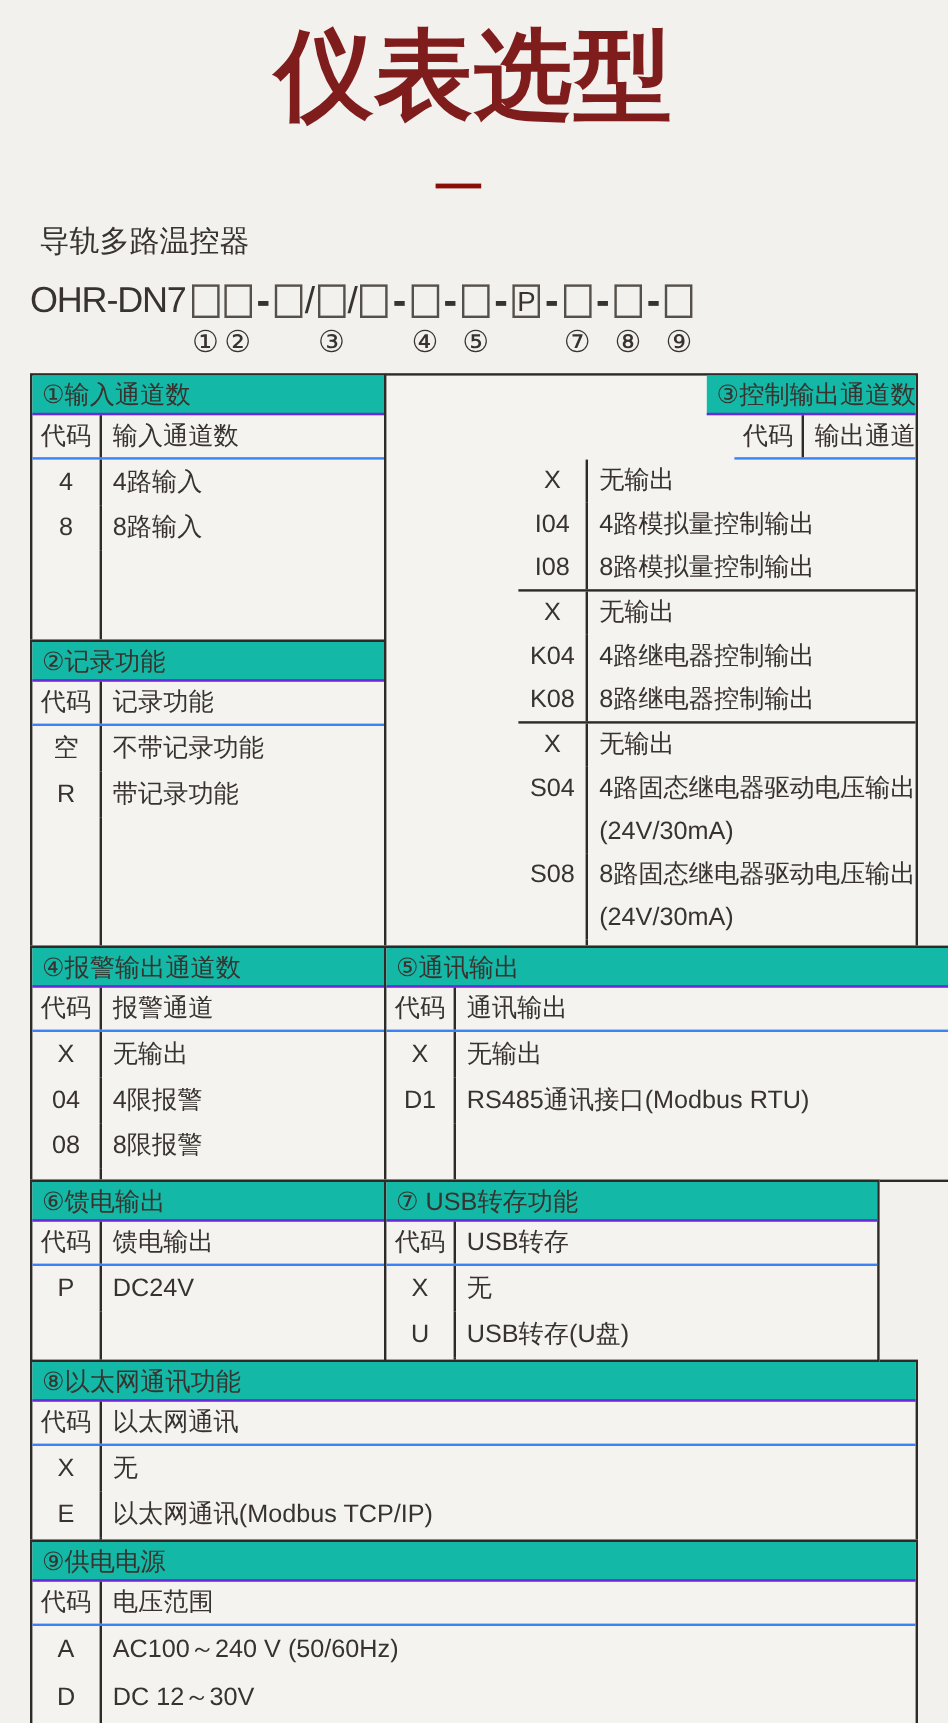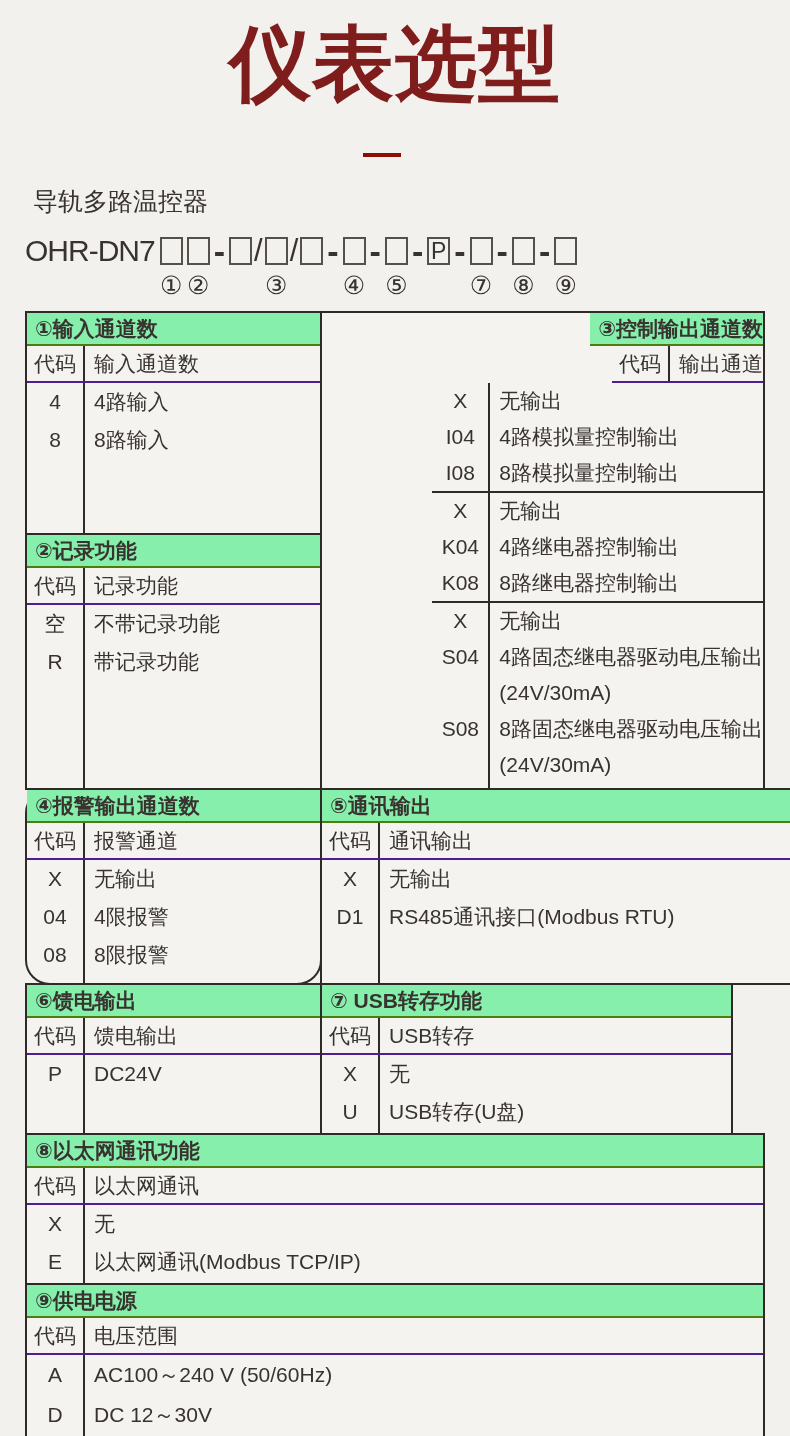--- a/index.html
+++ b/index.html
@@ -41,25 +41,25 @@
   .tables { position:absolute; left:25px; top:311px; width:740px; }
   .trow { display:flex; }
   .col-left { width:297px; flex:none; display:flex; flex-direction:column; }
 
   .sec {
     box-sizing:border-box; border:2px solid #2d2a27;
     display:flex; flex-direction:column; background:#f4f3f0;
   }
   .sec-title {
     flex:none; box-sizing:border-box; height:33px;
-    background:#86efac; border-bottom:2px solid #4d7c0f;
+    background:#14b8a6; border-bottom:2px solid #6d28d9;
     display:flex; align-items:center; padding-left:8px;
-    font-size:21px; white-space:nowrap;font-weight:bold;
-  }
-  .colhead { flex:none; box-sizing:border-box; height:37px; border-bottom:2px solid #4c1d95; display:flex; font-size:21px; }
+    font-size:21px; white-space:nowrap;
+  }
+  .colhead { flex:none; box-sizing:border-box; height:37px; border-bottom:2px solid #3b82f6; display:flex; font-size:21px; }
   .cellcode {
     box-sizing:border-box; width:58px; flex:none;
     border-right:2px solid #2d2a27;
     display:flex; align-items:center; justify-content:center;
     line-height:34px; white-space:nowrap;
   }
   .celldesc { flex:1; display:flex; align-items:center; padding-left:9px; white-space:pre-line; line-height:36px; }
   .sec-body { flex:1; display:flex; flex-direction:column; font-size:21px; min-height:0; }
   .grp { display:flex; flex-direction:column; }
   .grp + .grp { border-top:2px solid #2d2a27; }
@@ -68,21 +68,21 @@
   .row.tall .cellcode { align-items:flex-start; line-height:36px; }
   .fill { flex:1; display:flex; min-height:0; }
 
   
   .trowA { height:479px; }
   .sec-s1 { height:224px; }
   .sec-s2 { height:257px; margin-top:-2px; }
   .sec-s3 { width:445px; flex:none; margin-left:-2px; height:479px;align-items:flex-end; }
   .sec-s3 .row { min-height:36px; }
   .trowB { margin-top:-2px; height:197px; }
-  .sec-s4 { width:297px; flex:none; height:197px;border-radius:25px; }
+  .sec-s4 { width:297px; flex:none; height:197px; }
   .sec-s5 { width:532px; flex:none; margin-left:-2px; height:197px; }
   .trowC { margin-top:-2px; height:152px; }
   .sec-s6 { width:297px; flex:none; height:152px; }
   .sec-s7 { width:413px; flex:none; margin-left:-2px; height:152px; }
   .sec-s8 { margin-top:-2px; height:152px; width:740px; }
   .sec-s9 { margin-top:-2px; height:155px; width:740px; }
   .sec-s9 .row { min-height:40px; }
 </style>
 </head>
 <body>

